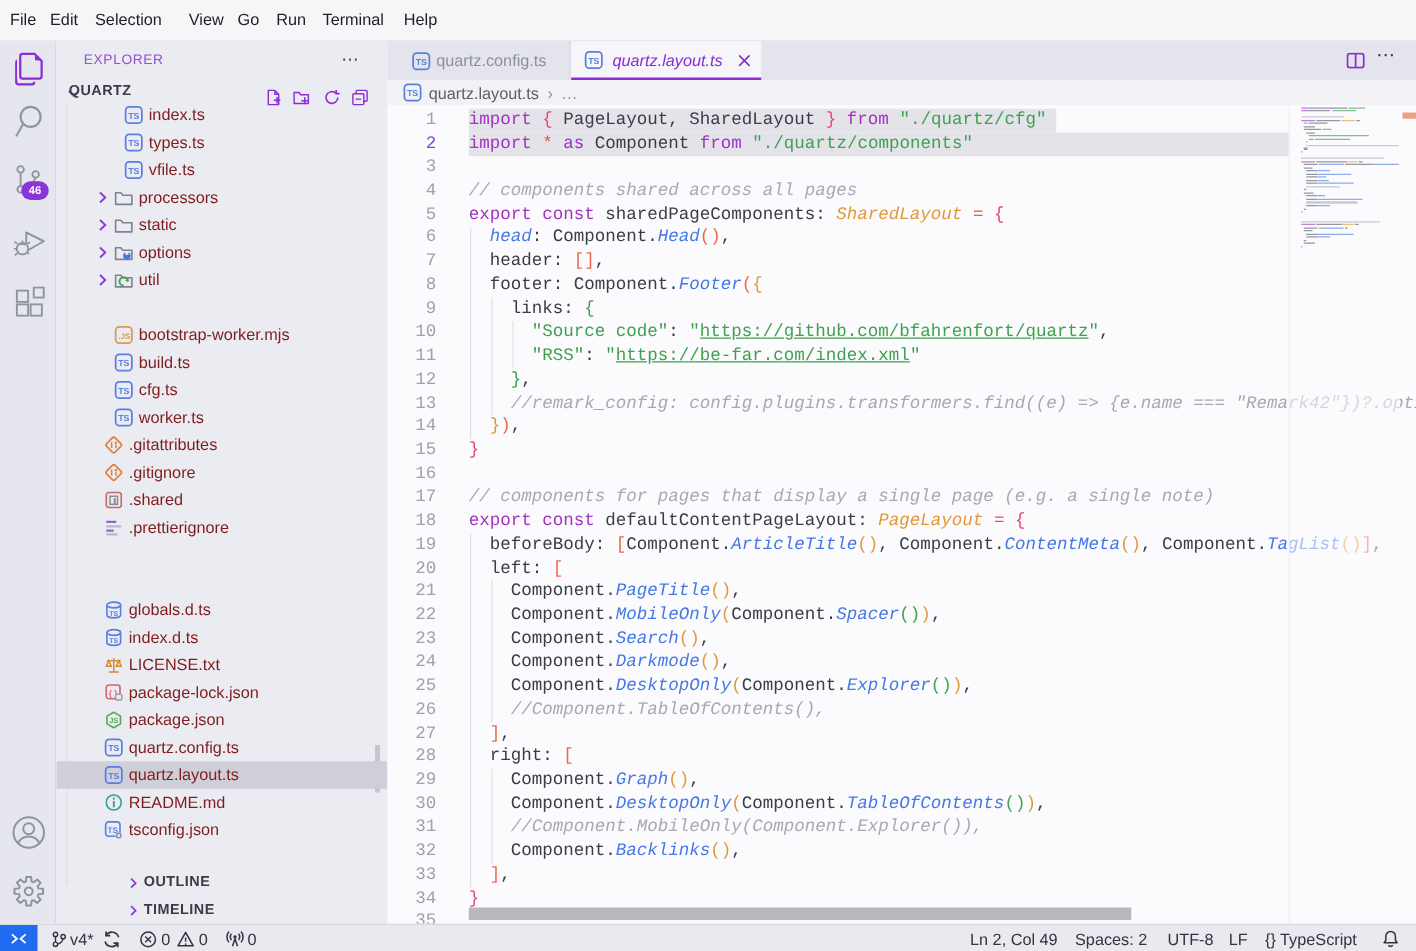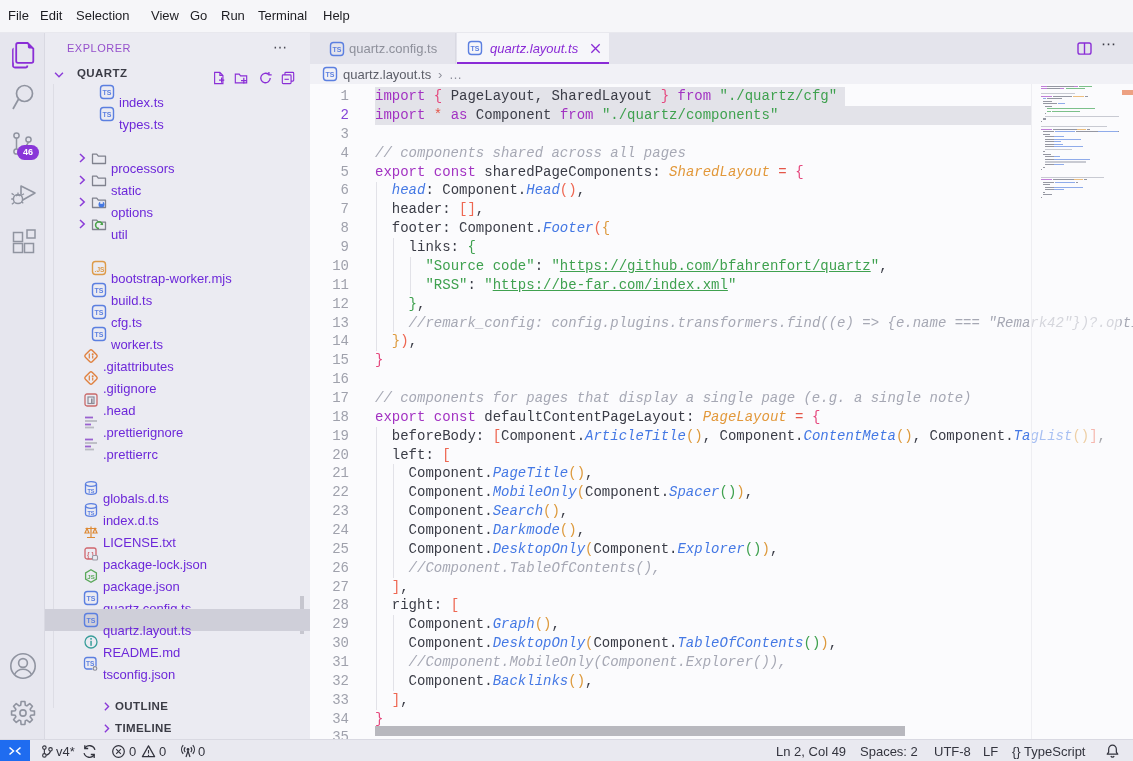--- a/index.html
+++ b/index.html
@@ -8,21 +8,21 @@
 #menubar span{position:absolute;top:8px;font-size:13px;color:#1d1d22}
 #actbar{left:0;top:33px;width:45px;height:706px;background:#e6e6ee;border-right:1px solid #d9d9e2}
 .ai{position:absolute}
 .badge{position:absolute;left:17px;top:112px;width:22px;height:15px;border-radius:8px;background:#8936d8;color:#fff;font-size:9px;font-weight:bold;text-align:center;line-height:15px}
 #sidebar{left:45px;top:33px;width:265px;height:706px;background:#ebebf2;overflow:hidden}
 #sbhead{position:absolute;left:22px;top:9px;font-size:11px;letter-spacing:.5px;color:#9550cc}
 #sbdots{position:absolute;left:228px;top:6px;font-size:14px;color:#4a4a55;letter-spacing:1px}
 .shead{position:absolute;font-size:11.5px;font-weight:bold;color:#3a3b45;letter-spacing:.4px}
 .trow{position:absolute;left:0;width:265px;height:22px}
 .trow.sel{background:#cfcfd9}
-.tlabel{position:absolute;top:14px;font-size:13px;color:#6d28d9;white-space:nowrap}
+.tlabel{position:absolute;top:3px;font-size:13px;color:#7f1d1d;white-space:nowrap}
 .fi{position:absolute}
 .chev{position:absolute;top:3px}
 #tabbar{left:310px;top:33px;width:823px;height:31px;background:#e4e4ec}
 #tab1{position:absolute;left:0;top:0;width:146px;height:31px;border-right:1px solid #d9d9e2}
 #tab1 .tl{position:absolute;left:39px;top:8px;font-size:13px;color:#8e909b}
 #tab2{position:absolute;left:147px;top:0;width:152px;height:31px;background:#f6f6fa;border-bottom:2px solid #8a2bd6}
 #tab2 .tl{position:absolute;left:33px;top:8px;font-size:13px;font-style:italic;color:#8a2bd6}
 #crumbs{left:310px;top:64px;width:823px;height:20px;background:#f1f1f6}
 #crumbs span{position:absolute;top:3px;font-size:13px;color:#5c5e68}
 #editor{left:310px;top:84px;width:823px;height:655px;background:#fbfbfd;overflow:hidden}
@@ -97,21 +97,21 @@
         <circle cx="13" cy="13" r="3.1" fill="none" stroke="#9094a0" stroke-width="1.6"></circle>
       </svg>
     </div>
 
 <div class="abs" id="sidebar">
 <div id="sbhead">EXPLORER</div>
       <div id="sbdots">⋯</div>
 <svg class="abs" style="left:7px;top:35px" width="14" height="14" viewBox="0 0 16 16">
         <path d="M3.5 5.5 L8 10 L12.5 5.5" fill="none" stroke="#8a3ad8" stroke-width="1.6"></path>
       </svg>
-<div class="shead" style="left:32px;top:34px">QUARTZ</div>
+<div class="shead" style="left:10px;top:34px">QUARTZ</div>
 <svg class="abs" style="left:167px;top:38px" width="14" height="14" viewBox="0 0 16 16">
         <g fill="none" stroke="#8a2ed6" stroke-width="1.3">
           <path d="M3 1.5 h6 l3.5 3.5 v9.5 h-9.5 z M9 1.5 v3.5 h3.5"></path>
           <path d="M8 10.5 h6 M11 7.5 v6" stroke-width="1.4"></path>
         </g>
       </svg>
 <svg class="abs" style="left:189px;top:38px" width="14" height="14" viewBox="0 0 16 16">
         <g fill="none" stroke="#8a2ed6" stroke-width="1.3">
           <path d="M1.5 3.5 h4.5 l1.5 2 h7 v8 h-13 z"></path>
           <path d="M8 11 h6.5 M11.2 7.8 v6.4" stroke-width="1.4"></path>
@@ -138,20 +138,27 @@
           </svg>
           <span class="tlabel" style="left:74px">index.ts</span>
         </div>
 <div class="trow" style="top:70px">
           <svg class="fi" style="left:54px;top:3px" width="16" height="16" viewBox="0 0 16 16">
             <rect x="1.5" y="1.5" width="13" height="13" rx="3" fill="none" stroke="#5b7fe0" stroke-width="1.4"></rect>
             <text x="8" y="11" font-size="7" font-weight="bold" fill="#5b7fe0" text-anchor="middle" font-family="Liberation Sans">TS</text>
           </svg>
           <span class="tlabel" style="left:74px">types.ts</span>
         </div>
+<div class="trow" style="top:92px">
+          <svg class="fi" style="left:54px;top:3px" width="16" height="16" viewBox="0 0 16 16">
+            <rect x="1.5" y="1.5" width="13" height="13" rx="3" fill="none" stroke="#5b7fe0" stroke-width="1.4"></rect>
+            <text x="8" y="11" font-size="7" font-weight="bold" fill="#5b7fe0" text-anchor="middle" font-family="Liberation Sans">TS</text>
+          </svg>
+          <span class="tlabel" style="left:74px">vfile.ts</span>
+        </div>
 <div class="trow" style="top:114px">
           <svg class="chev" style="left:29px" width="16" height="16" viewBox="0 0 16 16">
             <path d="M6 4 l4.2 4 L6 12" fill="none" stroke="#8a3ad8" stroke-width="1.5"></path>
           </svg>
           <svg class="fi" style="left:46px;top:3px" width="16" height="16" viewBox="0 0 16 16">
             <path d="M1.5 4.2 h4.2 l1.6 2 h7.2 v7.3 h-13 z" fill="none" stroke="#80828e" stroke-width="1.3" stroke-linejoin="round"></path>
           </svg>
           <span class="tlabel" style="left:66px">processors</span>
         </div>
 <div class="trow" style="top:136px">
@@ -228,39 +235,30 @@
             <circle cx="9.7" cy="6.2" r="1" fill="#e0813f"></circle>
           </svg>
           <span class="tlabel" style="left:58px">.gitignore</span>
         </div>
 <div class="trow" style="top:356px">
           <svg class="fi" style="left:38px;top:3px" width="16" height="16" viewBox="0 0 16 16">
             <rect x="2" y="2" width="12" height="12" rx="2" fill="none" stroke="#c96a6a" stroke-width="1.3"></rect>
             <rect x="5" y="5" width="6" height="6.5" fill="none" stroke="#8b8b96" stroke-width="1.2"></rect>
             <rect x="8" y="6.5" width="1.6" height="5" fill="#8b8b96"></rect>
           </svg>
-          <span class="tlabel" style="left:58px">.head</span>
+          <span class="tlabel" style="left:58px">.shared</span>
         </div>
 <div class="trow" style="top:378px">
           <svg class="fi" style="left:38px;top:3px" width="16" height="16" viewBox="0 0 16 16">
             <path d="M2 3.5 h8" stroke="#9a62d0" stroke-width="1.8"></path>
             <path d="M2 7 h12" stroke="#b9bac2" stroke-width="1.8"></path>
             <path d="M2 10.5 h6" stroke="#9a62d0" stroke-width="1.8"></path>
             <path d="M2 13.5 h9" stroke="#b9bac2" stroke-width="1.8"></path>
           </svg>
           <span class="tlabel" style="left:58px">.prettierignore</span>
-        </div>
-<div class="trow" style="top:400px">
-          <svg class="fi" style="left:38px;top:3px" width="16" height="16" viewBox="0 0 16 16">
-            <path d="M2 3.5 h8" stroke="#9a62d0" stroke-width="1.8"></path>
-            <path d="M2 7 h12" stroke="#b9bac2" stroke-width="1.8"></path>
-            <path d="M2 10.5 h6" stroke="#9a62d0" stroke-width="1.8"></path>
-            <path d="M2 13.5 h9" stroke="#b9bac2" stroke-width="1.8"></path>
-          </svg>
-          <span class="tlabel" style="left:58px">.prettierrc</span>
         </div>
 <div class="trow" style="top:444px">
           <svg class="fi" style="left:38px;top:3px" width="16" height="16" viewBox="0 0 16 16">
             <ellipse cx="8" cy="4" rx="5.5" ry="2.3" fill="none" stroke="#5b7fe0" stroke-width="1.3"></ellipse>
             <path d="M2.5 4 v8 a5.5 2.3 0 0 0 11 0 v-8" fill="none" stroke="#5b7fe0" stroke-width="1.3"></path>
             <text x="8" y="12.5" font-size="5.5" font-weight="bold" fill="#5b7fe0" text-anchor="middle" font-family="Liberation Sans">TS</text>
           </svg>
           <span class="tlabel" style="left:58px">globals.d.ts</span>
         </div>
 <div class="trow" style="top:466px">

